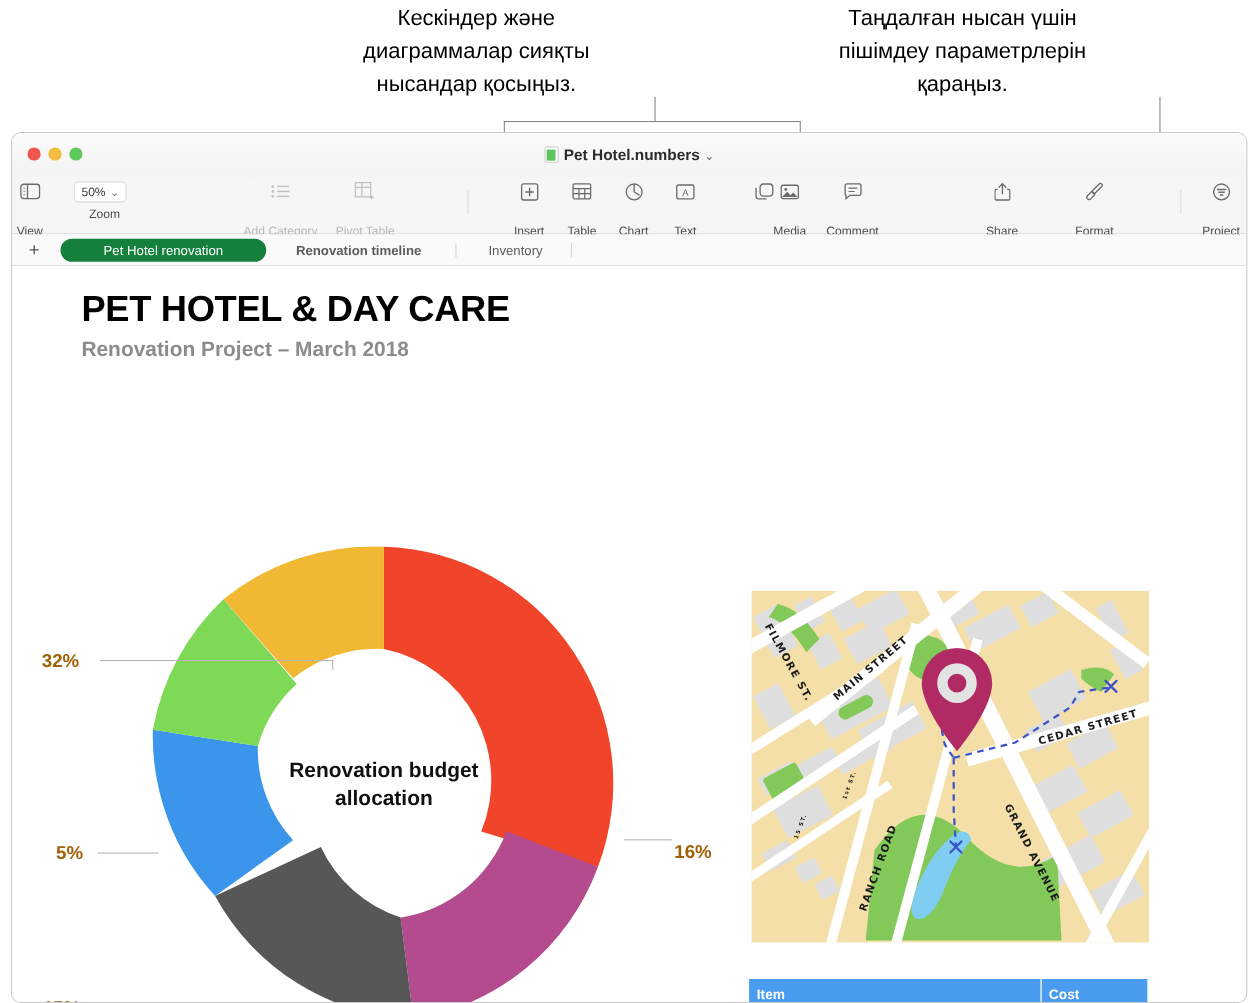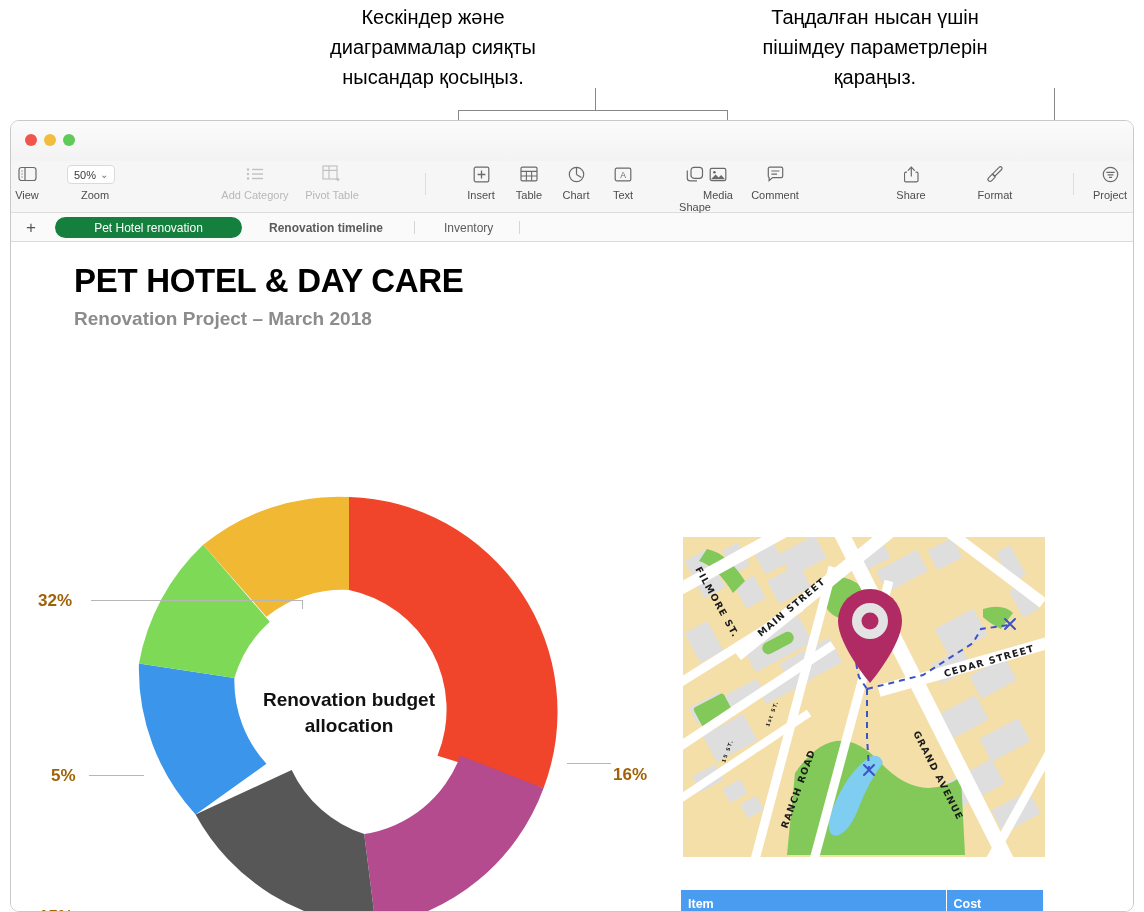--- a/index.html
+++ b/index.html
@@ -64,21 +64,21 @@
   #toolbar {
     position: relative; height: 52px; background: #f6f6f6;
     border-bottom: 1px solid #dcdcdc;
   }
   .tb-item {
     position: absolute; top: 2px;
     display: flex; flex-direction: column; align-items: center;
     width: 68px;
   }
   .tb-ico { height: 22px; display: flex; align-items: center; justify-content: center; }
-  .tb-lbl { font-size: 11px; color: #4d4d4d; margin-top: 4px; white-space: nowrap; }
+  .tb-lbl { font-size: 11px; color: #4d4d4d; margin-top: 20px; white-space: nowrap; }
   .tb-dim .tb-lbl { color: #b8b8b8; }
   .tb-dim svg { opacity: .42; }
 
   #zoom-pill {
     position: absolute; left: 56px; top: 4px;
     height: 19px; padding: 0 6px;
     background: #fff; border: 1px solid #dadada; border-radius: 4px;
     display: flex; align-items: center; gap: 4px;
     font-size: 11px; color: #3a3a3a;
   }
@@ -169,20 +169,23 @@
   <div class="leader-tick" style="left:727px; top:110px; height:12px;"></div>
 
   <div class="leader-v" style="left:1054px; top:88px; height:67px;"></div>
 
   <div id="window">
 
     <div id="titlebar">
       <div class="traffic" id="tl-red"></div>
       <div class="traffic" id="tl-yellow"></div>
       <div class="traffic" id="tl-green"></div>
+      <div id="doc-title">
+        <span id="doc-icon"></span><span>Pet Hotel.numbers</span><span class="chev">⌄</span>
+      </div>
     </div>
 
     <div id="toolbar">
 
       <div class="tb-item" style="left:-18px;">
         <span class="tb-ico">
           <svg width="19" height="16" viewBox="0 0 19 16">
             <rect x="1" y="1.5" width="17" height="13" rx="2.5" fill="none" stroke="#6a6a6a" stroke-width="1.2"></rect>
             <line x1="7" y1="1.5" x2="7" y2="14.5" stroke="#6a6a6a" stroke-width="1.2"></line>
             <line x1="3.2" y1="5" x2="4.9" y2="5" stroke="#9a9a9a" stroke-width="1.1"></line>

